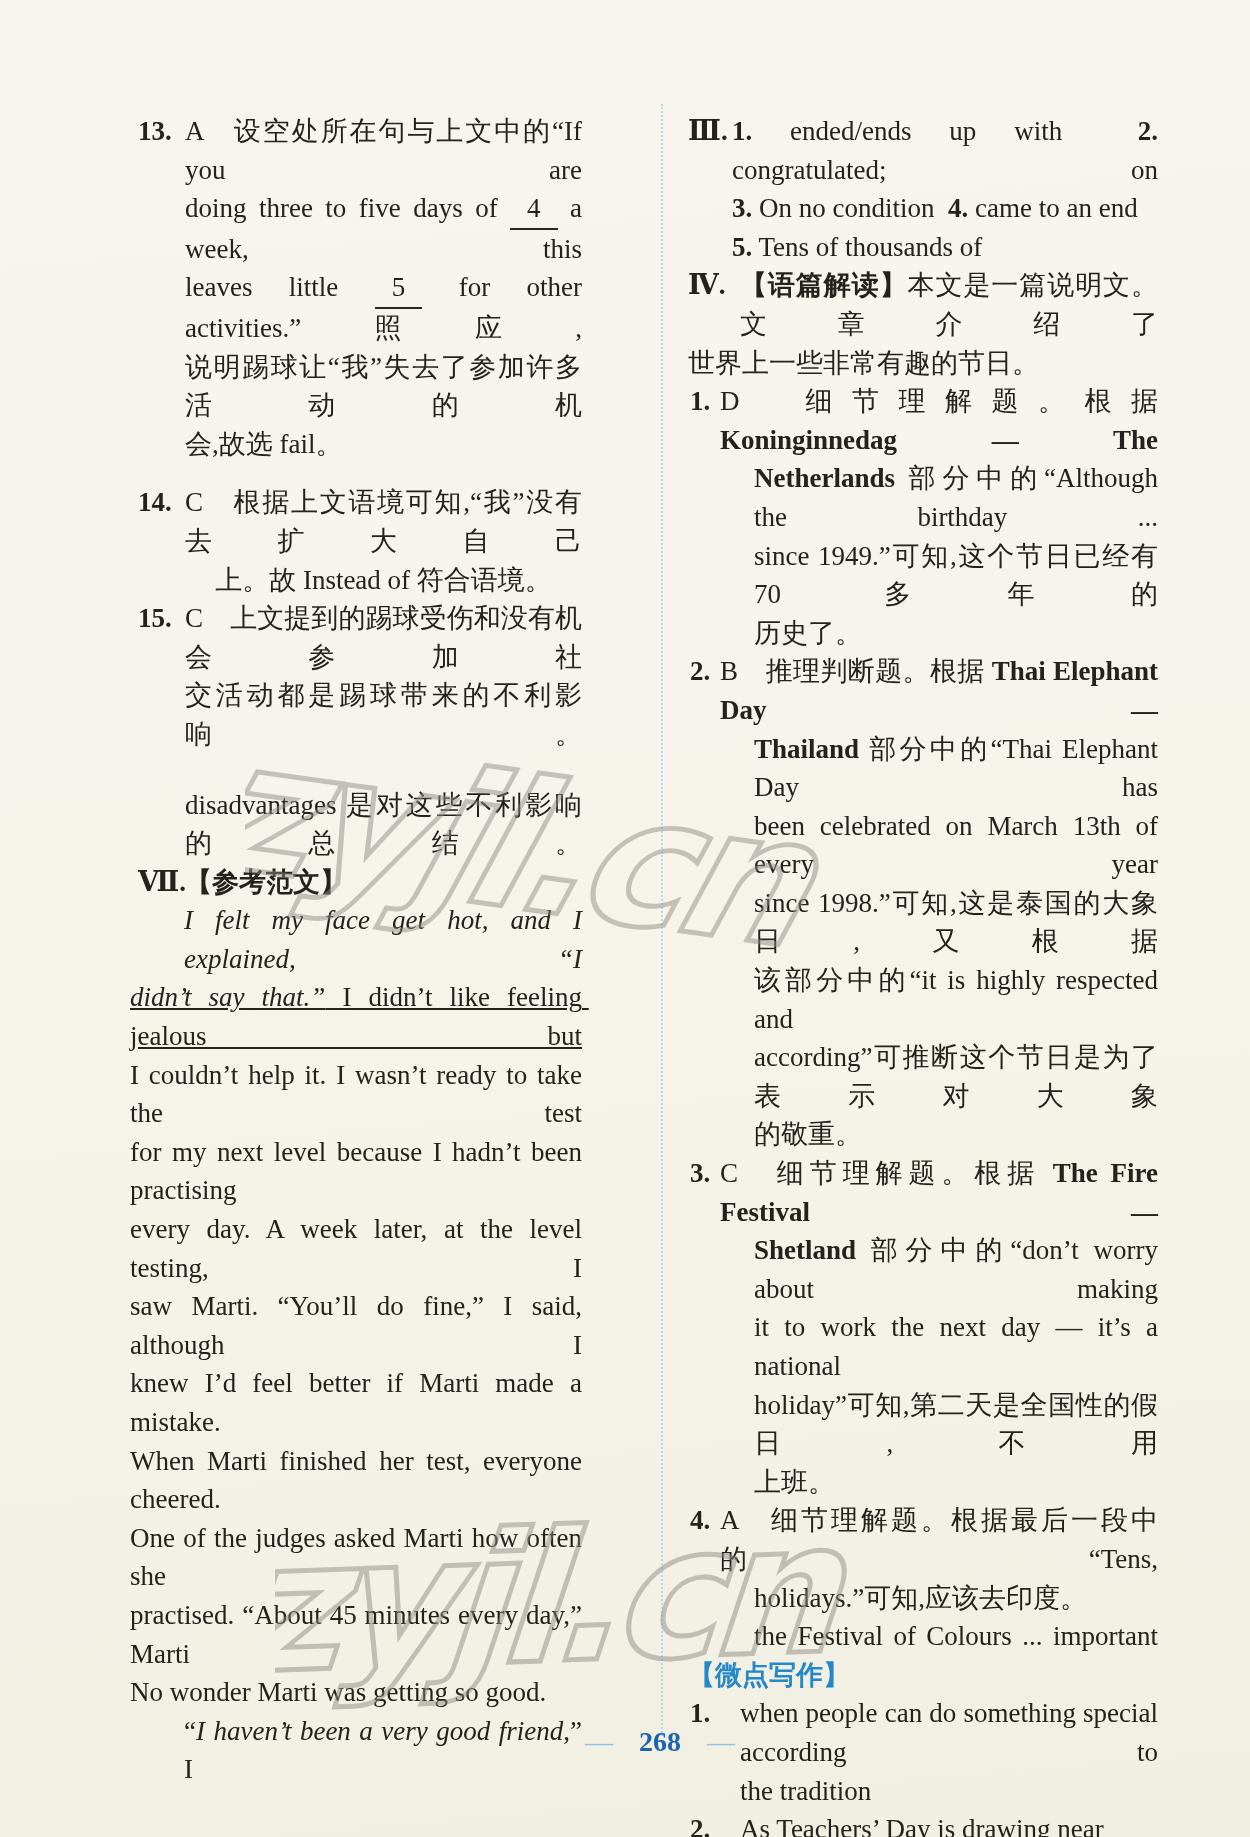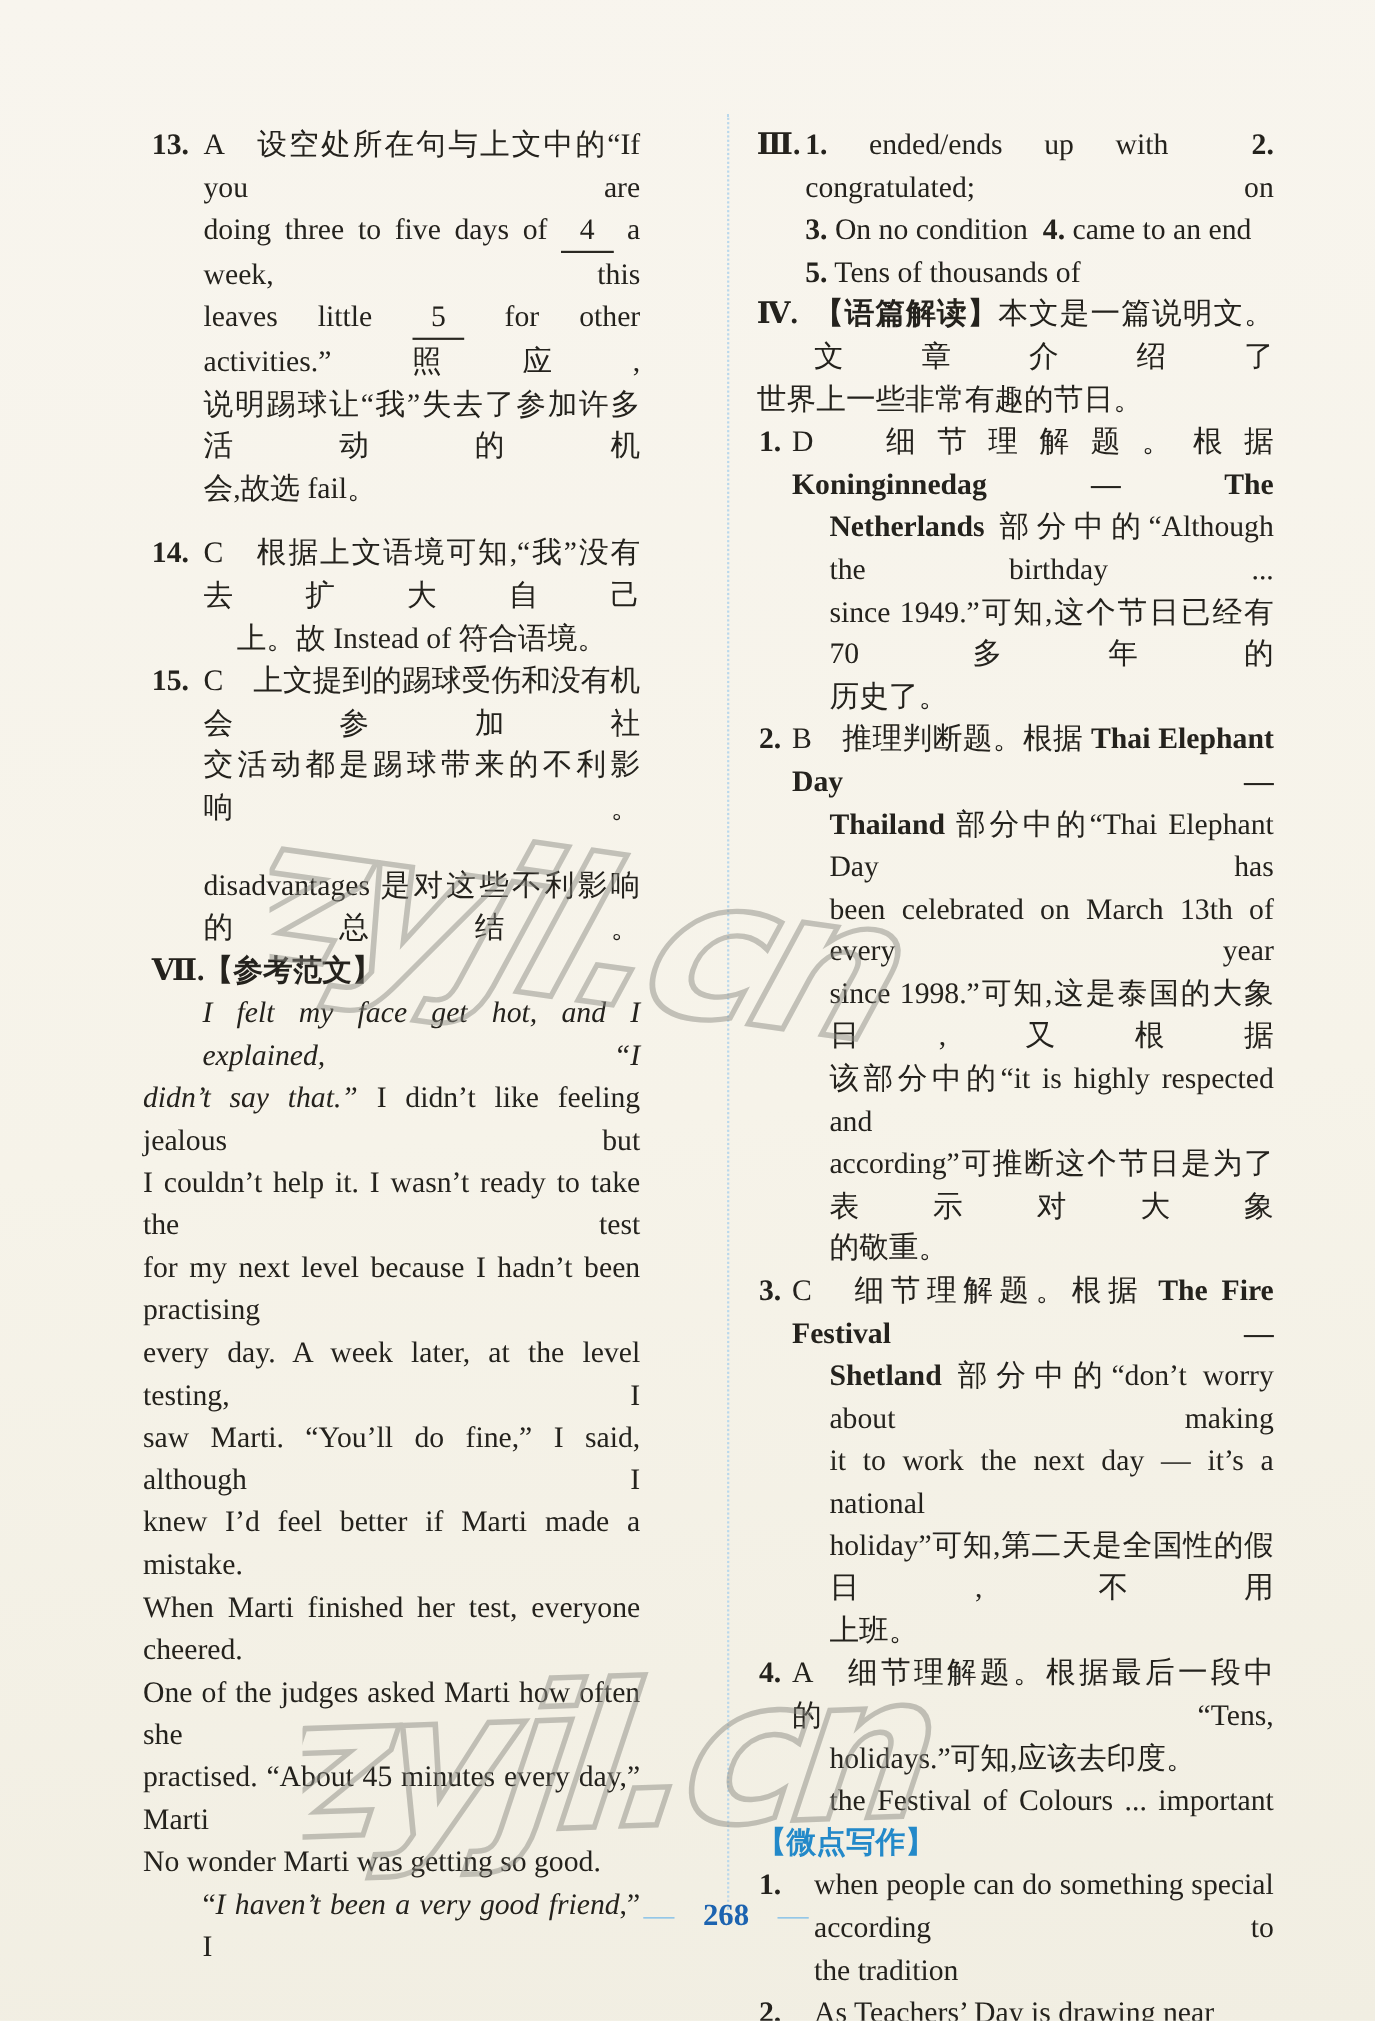--- a/index.html
+++ b/index.html
@@ -44,21 +44,21 @@
       <div class="line full" style="padding-left: 55px;"><span>leaves little </span><span class="u">5</span><span> for other activities.”照应,</span></div>
       <div class="line full" style="padding-left: 55px;"><span>说明踢球让“我”失去了参加许多活动的机</span></div>
       <div class="line" style="padding-left: 55px;"><span>会,故选 fail。</span></div>
       <div class="line full" style="padding-left: 55px; margin-top: 20px;"><span class="lbl" style="left: 8px;">14.</span><span>C　根据上文语境可知,“我”没有去扩大自己</span></div>
       <div class="line" style="padding-left: 55px; text-align: center;"><span>上。故 Instead of 符合语境。</span></div>
       <div class="line full" style="padding-left: 55px;"><span class="lbl" style="left: 8px;">15.</span><span>C　上文提到的踢球受伤和没有机会参加社</span></div>
       <div class="line full" style="padding-left: 55px;"><span>交活动都是踢球带来的不利影响。</span></div>
       <div class="line full" style="padding-left: 55px; margin-top: 32px;"><span>disadvantages 是对这些不利影响的总结。</span></div>
       <div class="line" style="padding-left: 55px;"><span class="lbl" style="left: 8px;">Ⅶ.</span><span class="k">【参考范文】</span></div>
       <div class="line full" style="padding-left: 54px;"><span class="i">I felt my face get hot, and I explained, “I</span></div>
-      <div class="line full" style="padding-left: 0px;"><span class="i">didn’t say that.”</span><span> I didn’t like feeling jealous but</span></div>
+      <div class="line full" style="padding-left: 0px; text-decoration: underline;"><span class="i">didn’t say that.”</span><span> I didn’t like feeling jealous but</span></div>
       <div class="line full" style="padding-left: 0px;"><span>I couldn’t help it. I wasn’t ready to take the test</span></div>
       <div class="line full" style="padding-left: 0px;"><span>for my next level because I hadn’t been practising</span></div>
       <div class="line full" style="padding-left: 0px;"><span>every day. A week later, at the level testing, I</span></div>
       <div class="line full" style="padding-left: 0px;"><span>saw Marti. “You’ll do fine,” I said, although I</span></div>
       <div class="line full" style="padding-left: 0px;"><span>knew I’d feel better if Marti made a mistake.</span></div>
       <div class="line full" style="padding-left: 0px;"><span>When Marti finished her test, everyone cheered.</span></div>
       <div class="line full" style="padding-left: 0px;"><span>One of the judges asked Marti how often she</span></div>
       <div class="line full" style="padding-left: 0px;"><span>practised. “About 45 minutes every day,” Marti</span></div>
       <div class="line" style="padding-left: 0px;"><span>No wonder Marti was getting so good.</span></div>
       <div class="line full" style="padding-left: 54px;"><span>“</span><span class="i">I haven’t been a very good friend</span><span>,” I</span></div>

